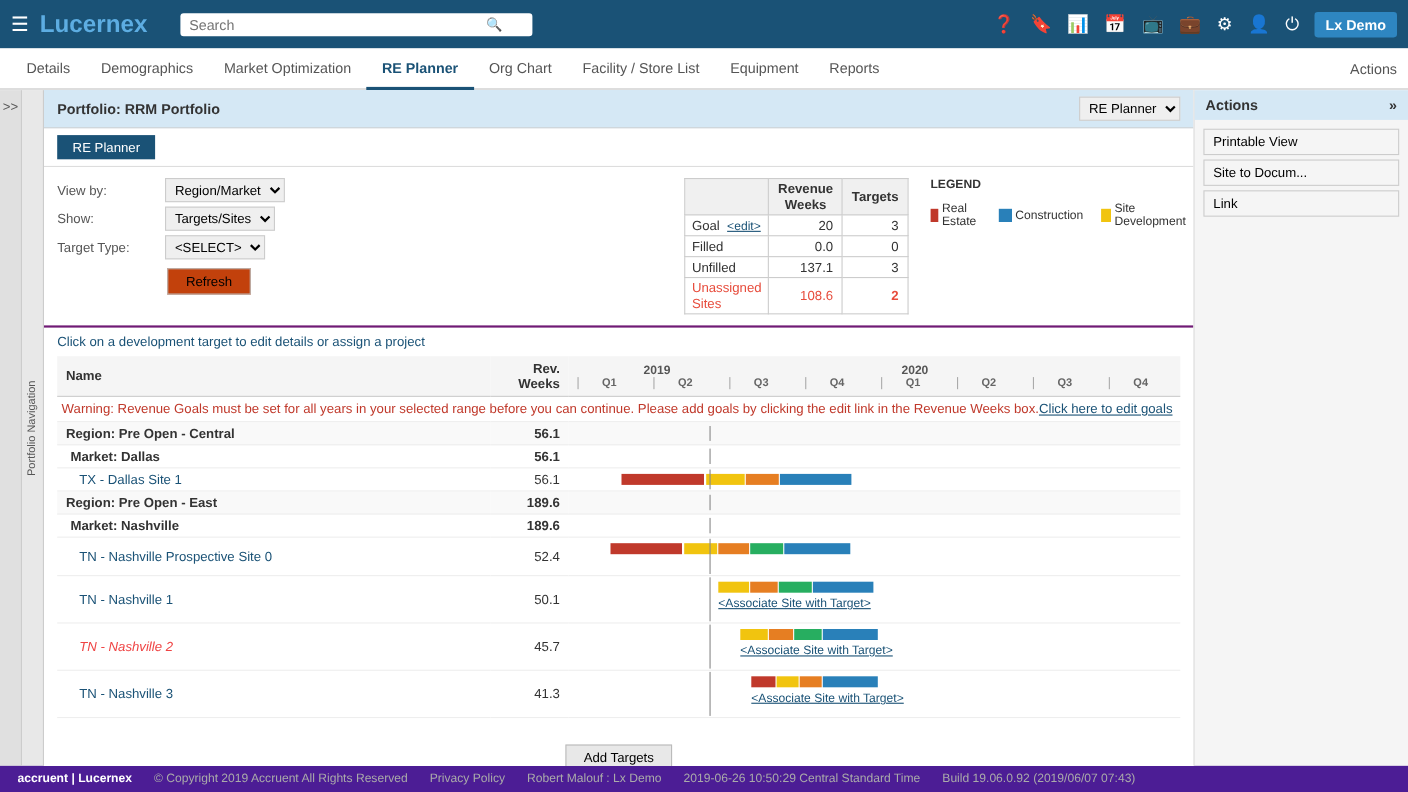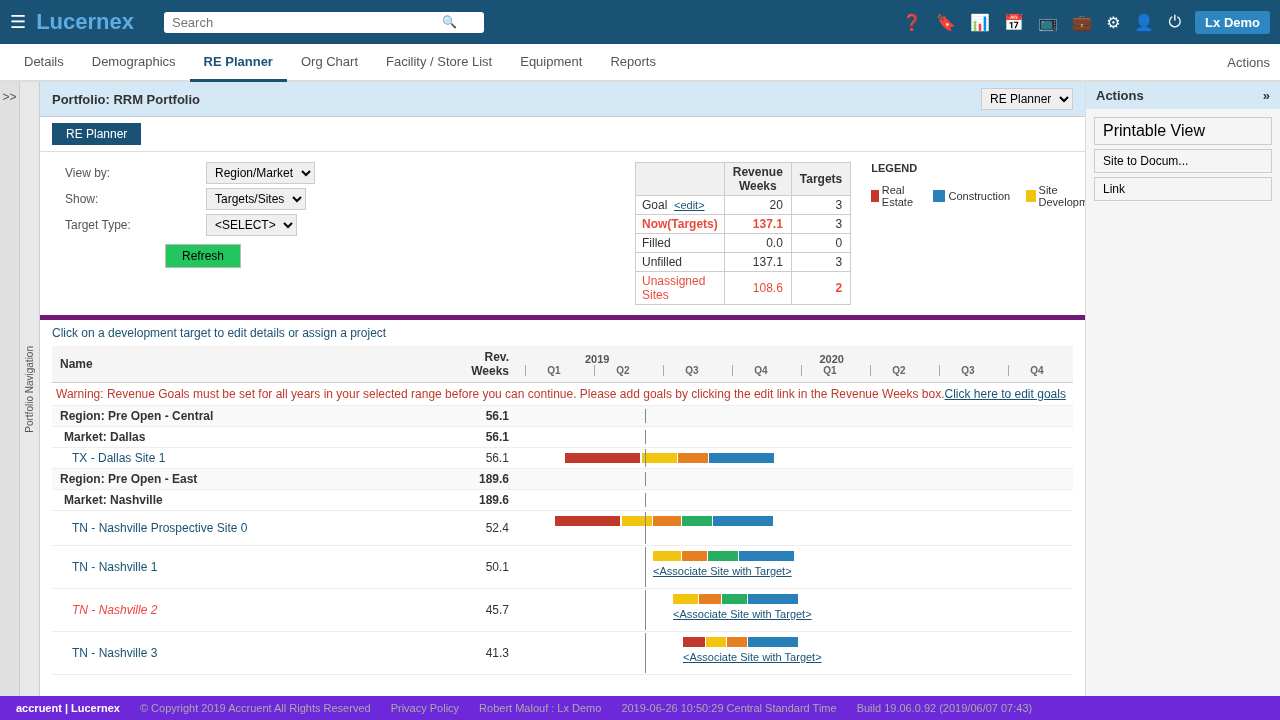--- a/index.html
+++ b/index.html
@@ -39,48 +39,48 @@
     .portfolio-header { background: #d5e8f5; padding: 6px 12px; display: flex; align-items: center; justify-content: space-between; border-bottom: 1px solid #ccc; }
     .portfolio-header .title { font-weight: bold; font-size: 13px; }
     .portfolio-header .planner-bar { display: flex; align-items: center; gap: 10px; }
     .portfolio-header select { font-size: 12px; border: 1px solid #ccc; padding: 2px 4px; }
 
     
     .tab-row { padding: 6px 12px; background: white; border-bottom: 1px solid #ddd; }
     .tab-btn { background: #1a5276; color: white; border: none; padding: 4px 14px; font-size: 12px; cursor: pointer; }
 
     
-    .controls-area { display: flex; gap: 0; padding: 10px 25px; border-bottom: 5px solid #701a75; }
+    .controls-area { display: flex; gap: 0; padding: 10px 12px; border-bottom: 2px solid #701a75; }
     .controls-left { flex: 0 0 550px; }
     .controls-grid { display: grid; grid-template-columns: 90px 1fr; gap: 4px 8px; align-items: center; }
     .controls-grid label { font-size: 12px; color: #555; }
     .controls-grid select { font-size: 12px; border: 1px solid #ccc; padding: 2px 4px; }
-    .refresh-btn { margin-top: 8px; background: #22c55e; border: 1px solid #bbb; padding: 4px 16px; font-size: 12px; cursor: pointer; }
+    .refresh-btn { margin-top: 8px; background: #c2410c; border: 1px solid #bbb; padding: 4px 16px; font-size: 12px; cursor: pointer; }
     .legend-item { display: flex; align-items: center; gap: 3px; }
     .legend-box { width: 12px; height: 12px; display: inline-block; }
 
     
     .data-table { width: 100%; border-collapse: collapse; font-size: 12px; }
     .data-table th { border-bottom: 1px solid #ccc; padding: 4px 8px; background: #f5f5f5; font-weight: bold; }
     .data-table td { padding: 3px 8px; border-bottom: 1px solid #eee; }
     .data-table .name-col { width: 560px; }
     .data-table .rev-col { width: 80px; text-align: right; }
     .data-table .gantt-col { width: auto; }
     .region-row { font-weight: bold; background: #f9f9f9; }
     .market-row { font-weight: bold; color: #333; }
     .site-row td:first-child { color: #1a5276; padding-left: 20px; cursor: pointer; }
 
     .add-targets-btn { background: #e8e8e8; border: 1px solid #bbb; padding: 4px 16px; font-size: 12px; cursor: pointer; display: block; margin: 12px auto; }
 
     
-    .footer { background: #6d28d9; color: #aaa; font-size: 11px; height: 24px; display: flex; align-items: center; padding: 0 16px; gap: 20px; width: 100%; }
+    .footer { background: #4c1d95; color: #aaa; font-size: 11px; height: 24px; display: flex; align-items: center; padding: 0 16px; gap: 20px; width: 100%; }
     .footer .brand { color: white; font-weight: bold; }
     .footer a { color: #aaa; text-decoration: none; }
 
-    .inline-select-wrapper { display: flex; align-items: center; gap: 6px; margin-left: 43px; }
+    .inline-select-wrapper { display: flex; align-items: center; gap: 6px; }
     .year-select { font-size: 12px; border: 1px solid #ccc; padding: 2px 4px; }
 
     .sidebar-collapse { width: 20px; background: #e0e0e0; display: flex; align-items: flex-start; justify-content: center; padding-top: 8px; border-right: 1px solid #ccc; cursor: pointer; }
     .sidebar-nav { width: 20px; background: #e8e8e8; display: flex; align-items: center; justify-content: center; border-right: 1px solid #ccc; }
     .sidebar-nav-text { writing-mode: vertical-rl; transform: rotate(180deg); font-size: 10px; color: #555; white-space: nowrap; cursor: pointer; }
 
     .double-chevron { font-size: 12px; color: #555; cursor: pointer; }
   </style>
 </head>
 <body>
@@ -102,20 +102,21 @@
     <span>⚙</span>
     <span>👤</span>
     <span>⏻</span>
     <span class="user-name">Lx Demo</span>
   </div>
 </div>
 
 <div class="navtabs">
   <a href="#">Details</a>
   <a href="#">Demographics</a>
+  <a href="#">Market Optimization</a>
   <a href="#" class="active">RE Planner</a>
   <a href="#">Org Chart</a>
   <a href="#">Facility / Store List</a>
   <a href="#">Equipment</a>
   <a href="#">Reports</a>
   <div class="actions-panel">
     <span>Actions</span>
   </div>
 </div>
 
@@ -176,25 +177,20 @@
             <tr>
               <th style="background:#f0f0f0; border:1px solid #ccc; padding:2px 6px;"></th>
               <th style="background:#f0f0f0; border:1px solid #ccc; padding:2px 8px; text-align:center;">Revenue Weeks</th>
               <th style="background:#f0f0f0; border:1px solid #ccc; padding:2px 8px; text-align:center;">Targets</th>
             </tr>
           </thead>
           <tbody>
             <tr>
               <td style="border:1px solid #ccc; padding:2px 6px;">Goal &nbsp;<a href="#" style="color:#1a5276; font-size:11px;">&lt;edit&gt;</a></td>
               <td style="border:1px solid #ccc; padding:2px 8px; text-align:right;">20</td>
-              <td style="border:1px solid #ccc; padding:2px 8px; text-align:right;">3</td>
-            </tr>
-            <tr>
-              <td style="border:1px solid #ccc; padding:2px 6px; color:#e74c3c; font-weight:bold;">Now(Targets)</td>
-              <td style="border:1px solid #ccc; padding:2px 8px; text-align:right; color:#e74c3c; font-weight:bold;">137.1</td>
               <td style="border:1px solid #ccc; padding:2px 8px; text-align:right;">3</td>
             </tr>
             <tr>
               <td style="border:1px solid #ccc; padding:2px 6px;">Filled</td>
               <td style="border:1px solid #ccc; padding:2px 8px; text-align:right;">0.0</td>
               <td style="border:1px solid #ccc; padding:2px 8px; text-align:right;">0</td>
             </tr>
             <tr>
               <td style="border:1px solid #ccc; padding:2px 6px;">Unfilled</td>
               <td style="border:1px solid #ccc; padding:2px 8px; text-align:right;">137.1</td>
@@ -411,21 +407,21 @@
       </table>
     </div>
   </div>
 
   <div class="right-panel">
     <div class="right-panel-header">
       <span>Actions</span>
       <span style="cursor:pointer;">»</span>
     </div>
     <div class="right-actions">
-      <button class="right-actions" style="display:block; width:100%; text-align:left; font-size:16px; background:#f5f5f5; border:1px solid #ccc; padding:4px 8px; cursor:pointer;">Printable View</button>
+      <button class="right-actions" style="display:block; width:100%; text-align:left; font-size:12px; background:#f5f5f5; border:1px solid #ccc; padding:4px 8px; cursor:pointer;">Printable View</button>
       <button style="display:block; width:100%; text-align:left; font-size:12px; background:#f5f5f5; border:1px solid #ccc; padding:4px 8px; cursor:pointer;">Site to Docum...</button>
       <button style="display:block; width:100%; text-align:left; font-size:12px; background:#f5f5f5; border:1px solid #ccc; padding:4px 8px; cursor:pointer;">Link</button>
     </div>
   </div>
 
 </div>
 
 <div class="footer">
   <span class="brand">accruent | Lucernex</span>
   <span>© Copyright 2019 Accruent All Rights Reserved</span>

